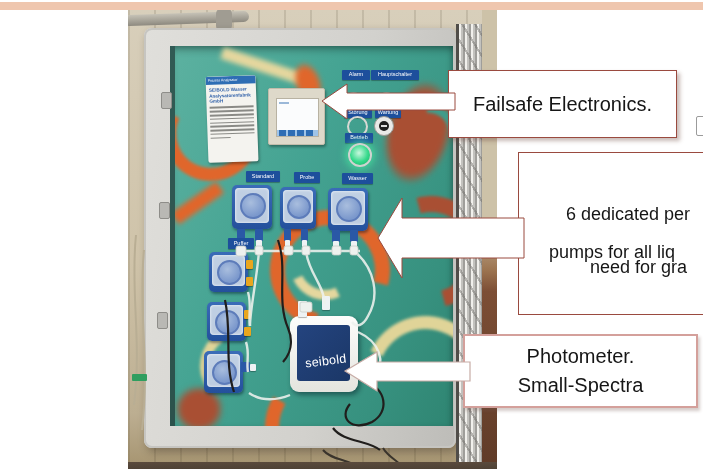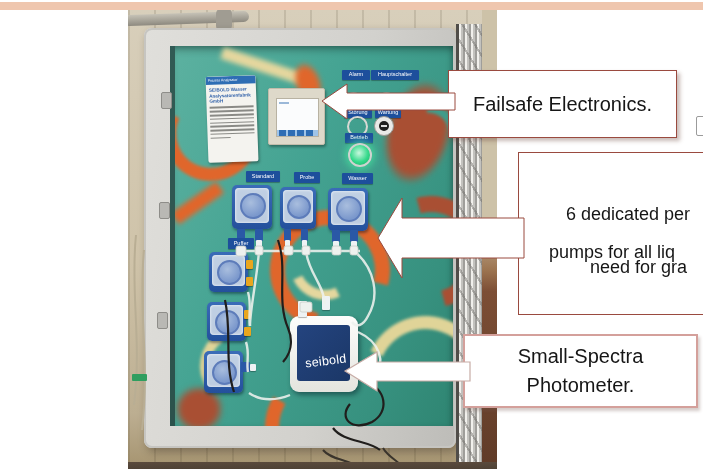--- a/index.html
+++ b/index.html
@@ -256,22 +256,22 @@
     <span>Failsafe Electronics.</span>
   </div>
 
   <div class="callout c2">
     <span style="left:47px;top:51px;">6 dedicated per</span>
     <span style="left:30px;top:77px;margin-top:12px;">pumps for all liq</span>
     <span style="left:71px;top:104px;">need for gra</span>
   </div>
 
   <div class="callout c3">
+    <span>Photometer.</span>
     <span>Small-Spectra</span>
-    <span>Photometer.</span>
   </div>
 
   <svg class="abs" style="left:0;top:0;pointer-events:none;" width="703" height="469" viewBox="0 0 703 469">
     <polygon points="322,101 347,84 347,93 455,93 455,110 347,110 347,119" fill="#fff" stroke="#9a4a3f" stroke-width="1"></polygon>
     <polygon points="378,238 402,198 402,218 524,218 524,258 402,258 402,278" fill="#fff" stroke="#9a4a3f" stroke-width="1"></polygon>
     <polygon points="345,371 377,352 377,362 470,362 470,381 377,381 377,391" fill="#fff" stroke="#c7aca6" stroke-width="1.2"></polygon>
   </svg>
 
   <div class="frag"></div>
 </div>

